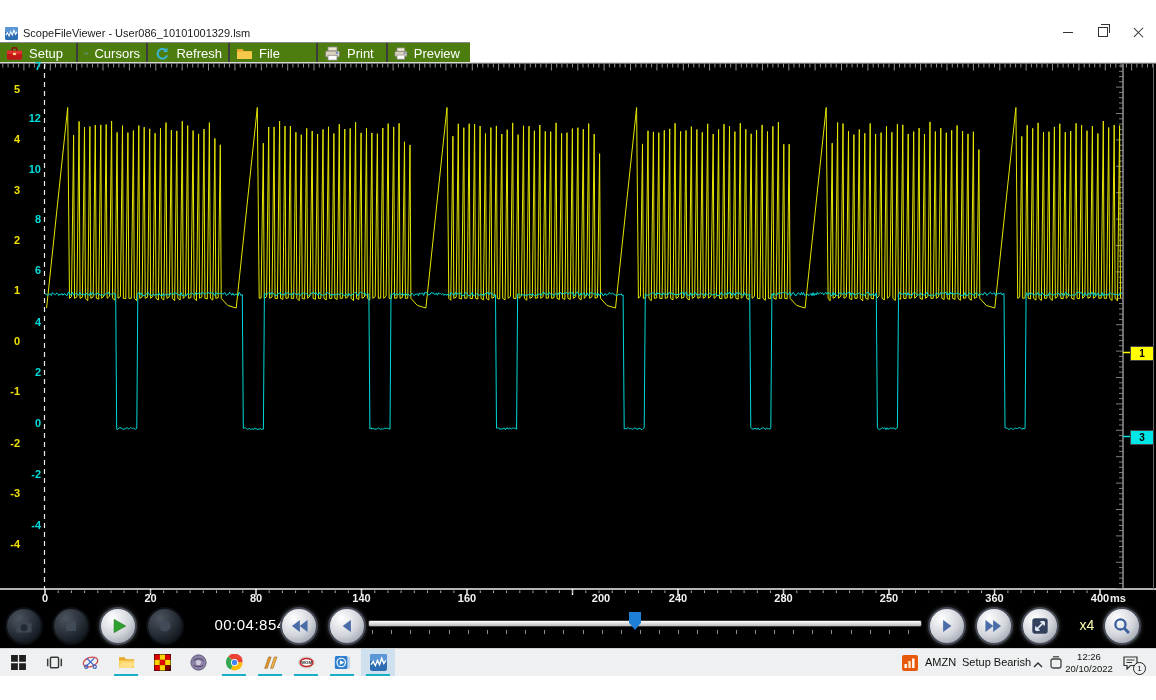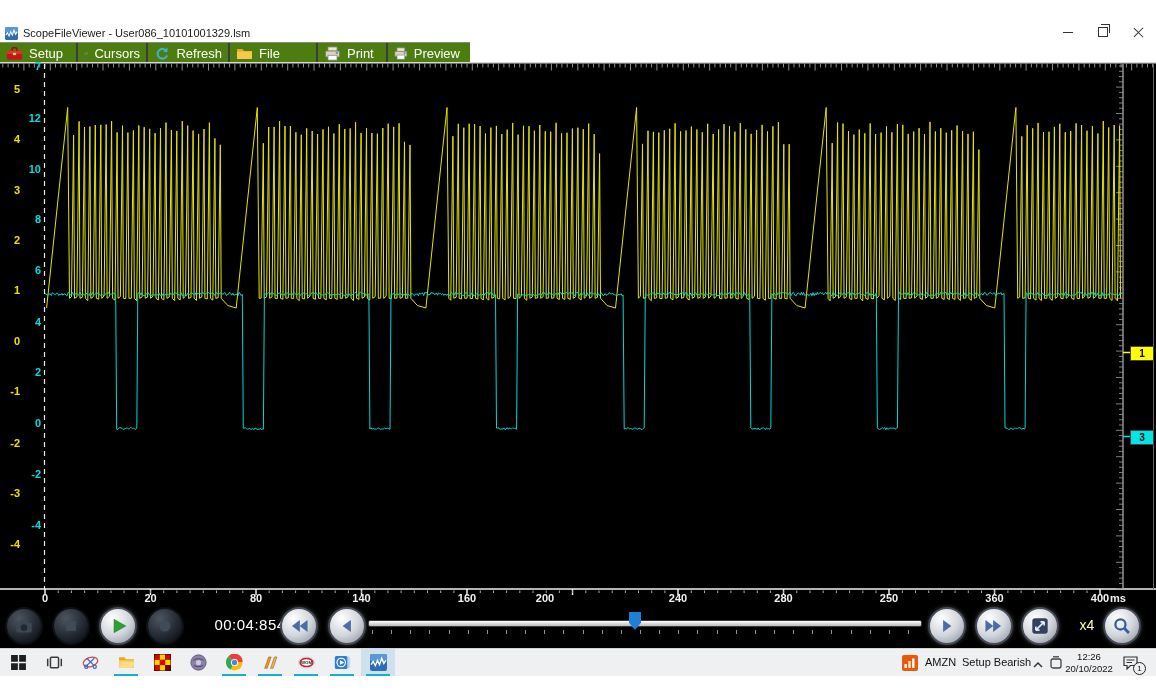--- a/index.html
+++ b/index.html
@@ -582,21 +582,21 @@
         <div class="ylab" style="left: 22px; width: 19px; top: 354px; color: rgb(0, 220, 220);">0</div>
         <div class="ylab" style="left: 22px; width: 19px; top: 405px; color: rgb(0, 220, 220);">-2</div>
         <div class="ylab" style="left: 22px; width: 19px; top: 456px; color: rgb(0, 220, 220);">-4</div>
       </div>
     <div id="xlabels">
         <div class="xlab" style="left: 23px;">0</div>
         <div class="xlab" style="left: 128.5px;">20</div>
         <div class="xlab" style="left: 234px;">80</div>
         <div class="xlab" style="left: 339.5px;">140</div>
         <div class="xlab" style="left: 445px;">160</div>
-        <div class="xlab" style="left: 523px;">200</div>
+        <div class="xlab" style="left: 579px;">200</div>
         <div class="xlab" style="left: 656px;">240</div>
         <div class="xlab" style="left: 761.5px;">280</div>
         <div class="xlab" style="left: 867px;">250</div>
         <div class="xlab" style="left: 972.5px;">360</div>
         <div class="xlab" style="left: 1078px;">400</div>
       </div>
     <span class="xunit">ms</span>
     <div class="chmarker" style="top:284px;background:#ffff00">1</div>
     <div class="chmarker" style="top:368px;background:#00e5e5">3</div>
 

